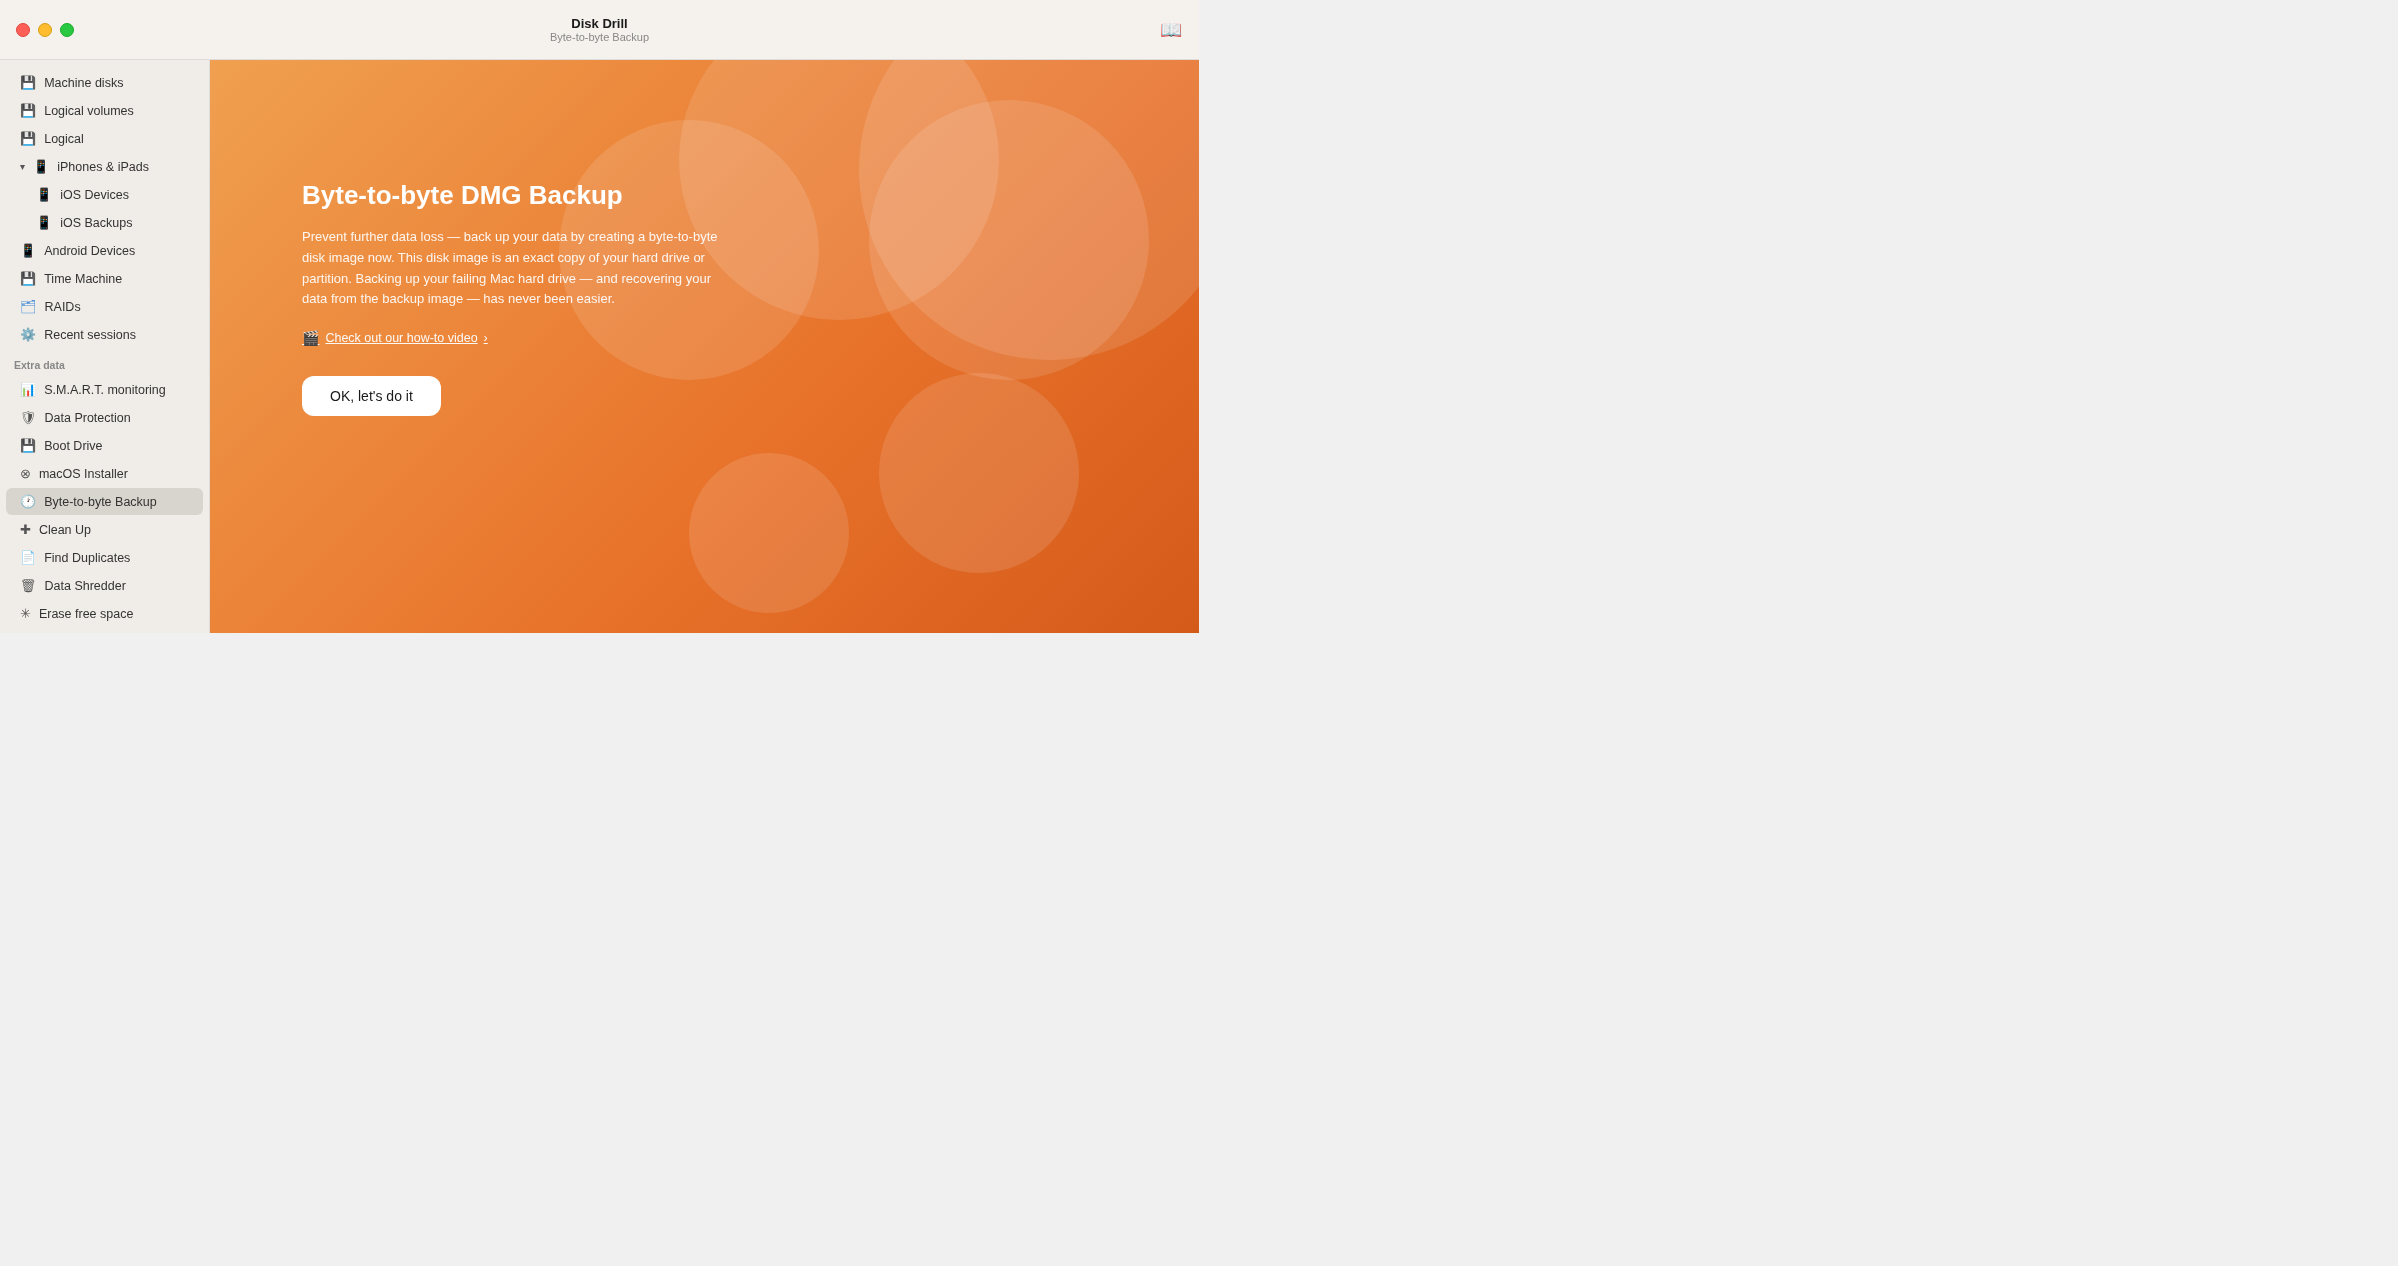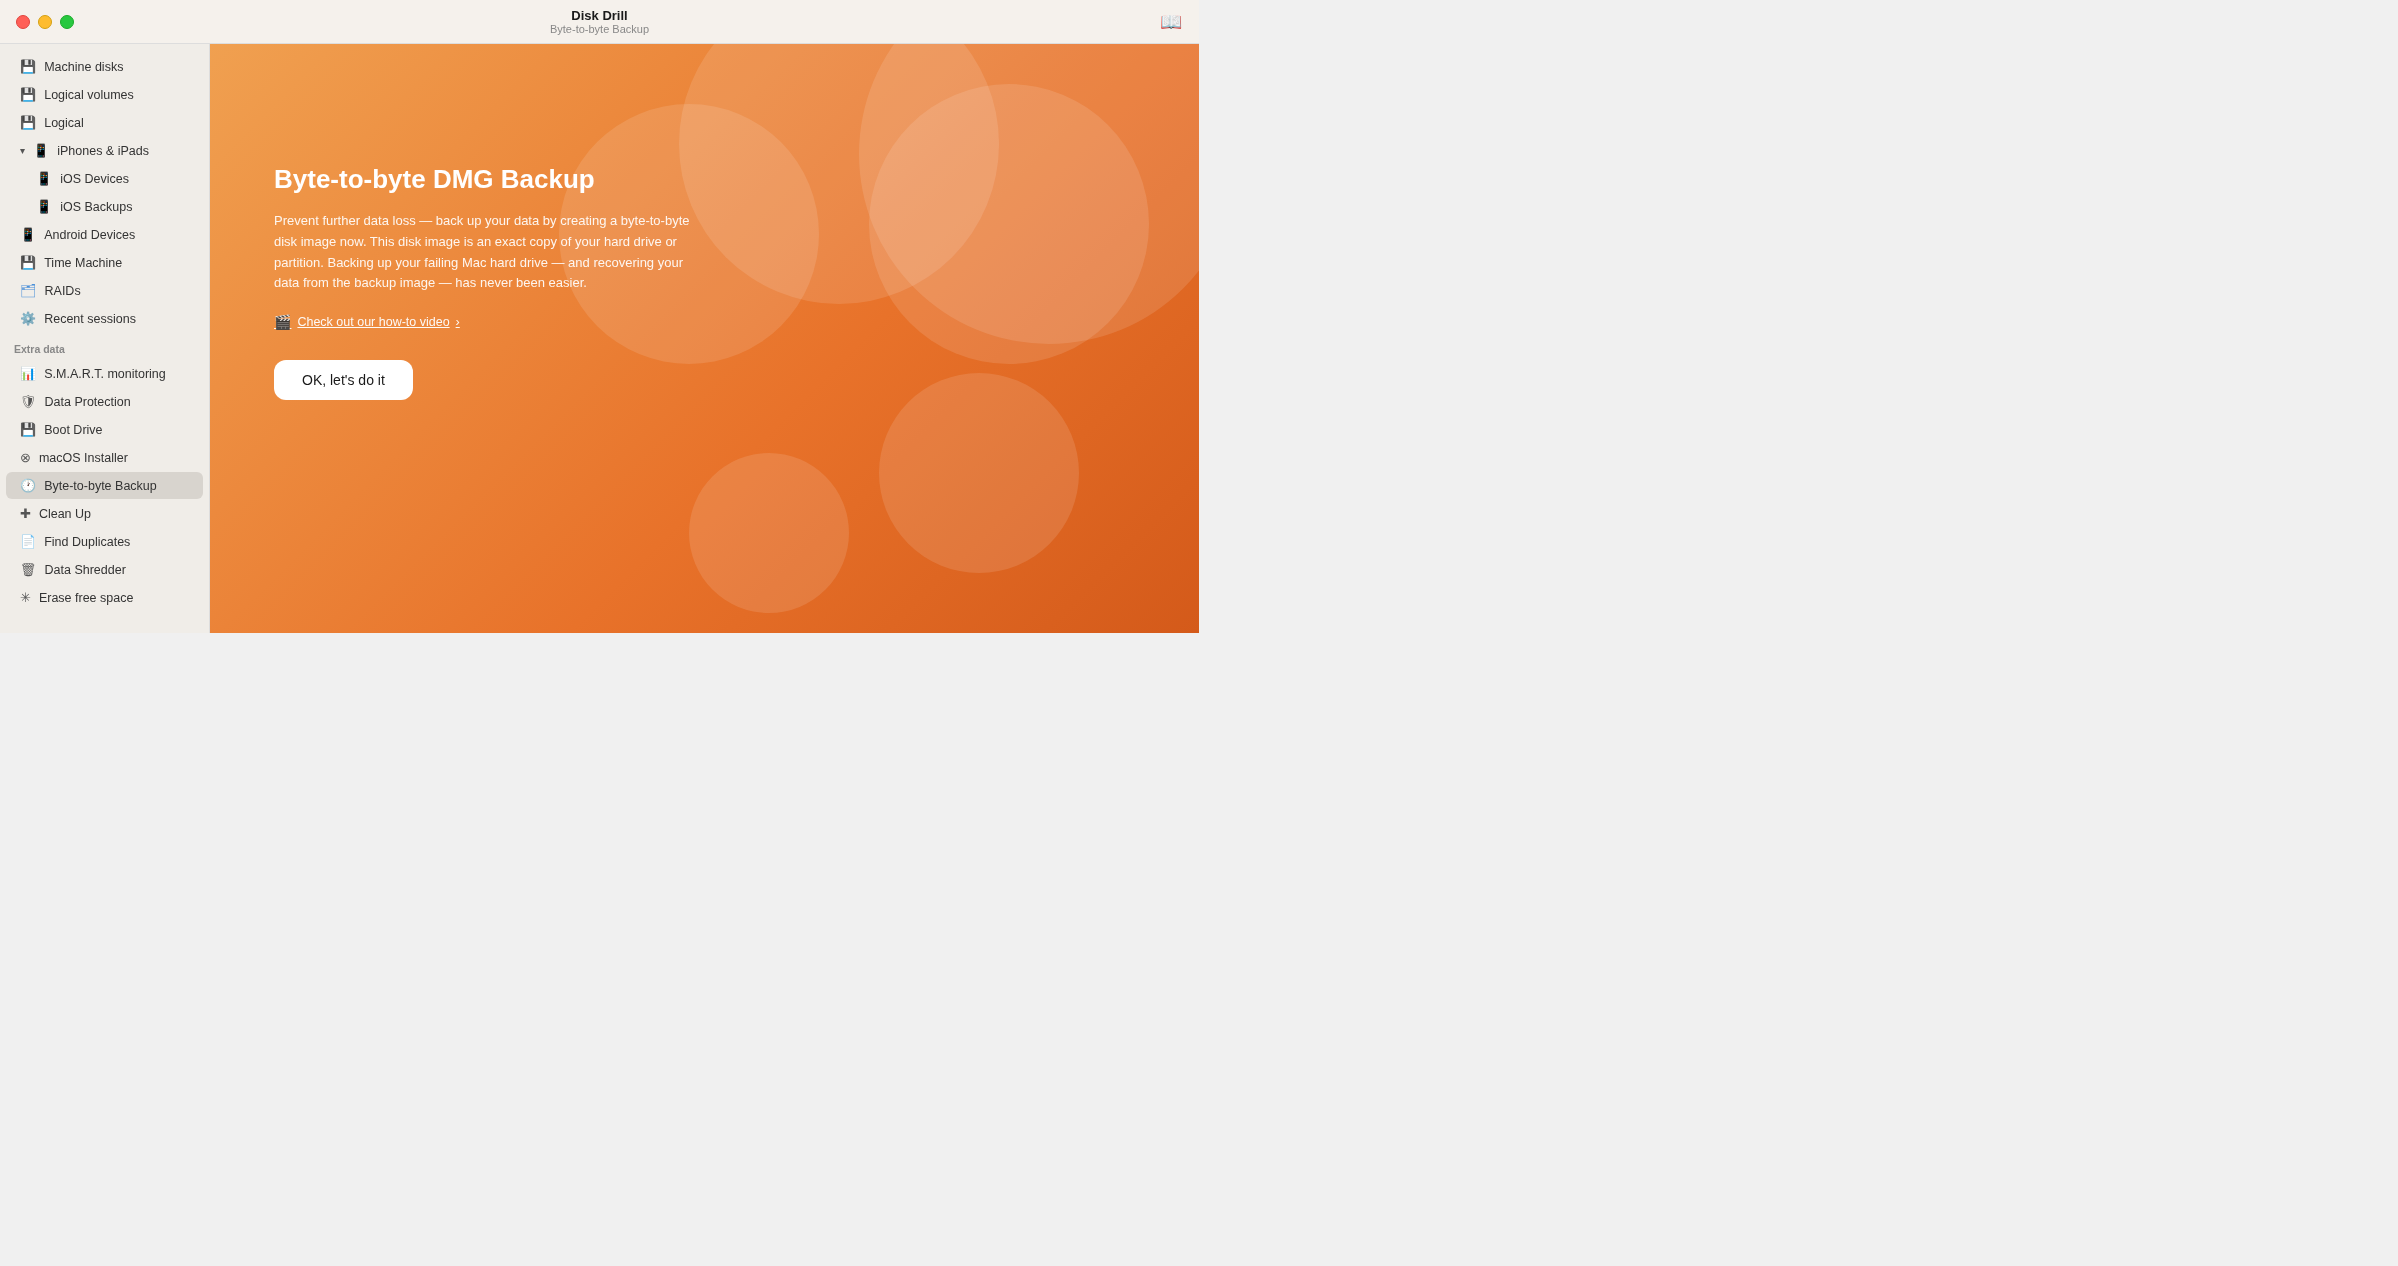--- a/index.html
+++ b/index.html
@@ -8,21 +8,21 @@
       width: 1199px;
       height: 633px;
       background: #f0f0f0;
       overflow: hidden;
       display: flex;
       flex-direction: column;
     }
 
     
     .title-bar {
-      height: 44px;
+      height: 60px;
       background: #f5f1ec;
       display: flex;
       align-items: center;
       padding: 0 16px;
       border-bottom: 1px solid #ddd;
       flex-shrink: 0;
       position: relative;
     }
     .traffic-lights {
       display: flex;
@@ -119,21 +119,21 @@
     }
 
     
     .content {
       flex: 1;
       background: linear-gradient(135deg, #f0a050 0%, #e8722a 60%, #d45a1a 100%);
       position: relative;
       overflow: hidden;
       display: flex;
       align-items: flex-start;
-      padding: 120px 60px 60px 64px;
+      padding: 120px 60px 60px 92px;
     }
 
     
     .deco-circle {
       position: absolute;
       border-radius: 50%;
       background: rgba(255,255,255,0.12);
     }
 
     .content-text {

